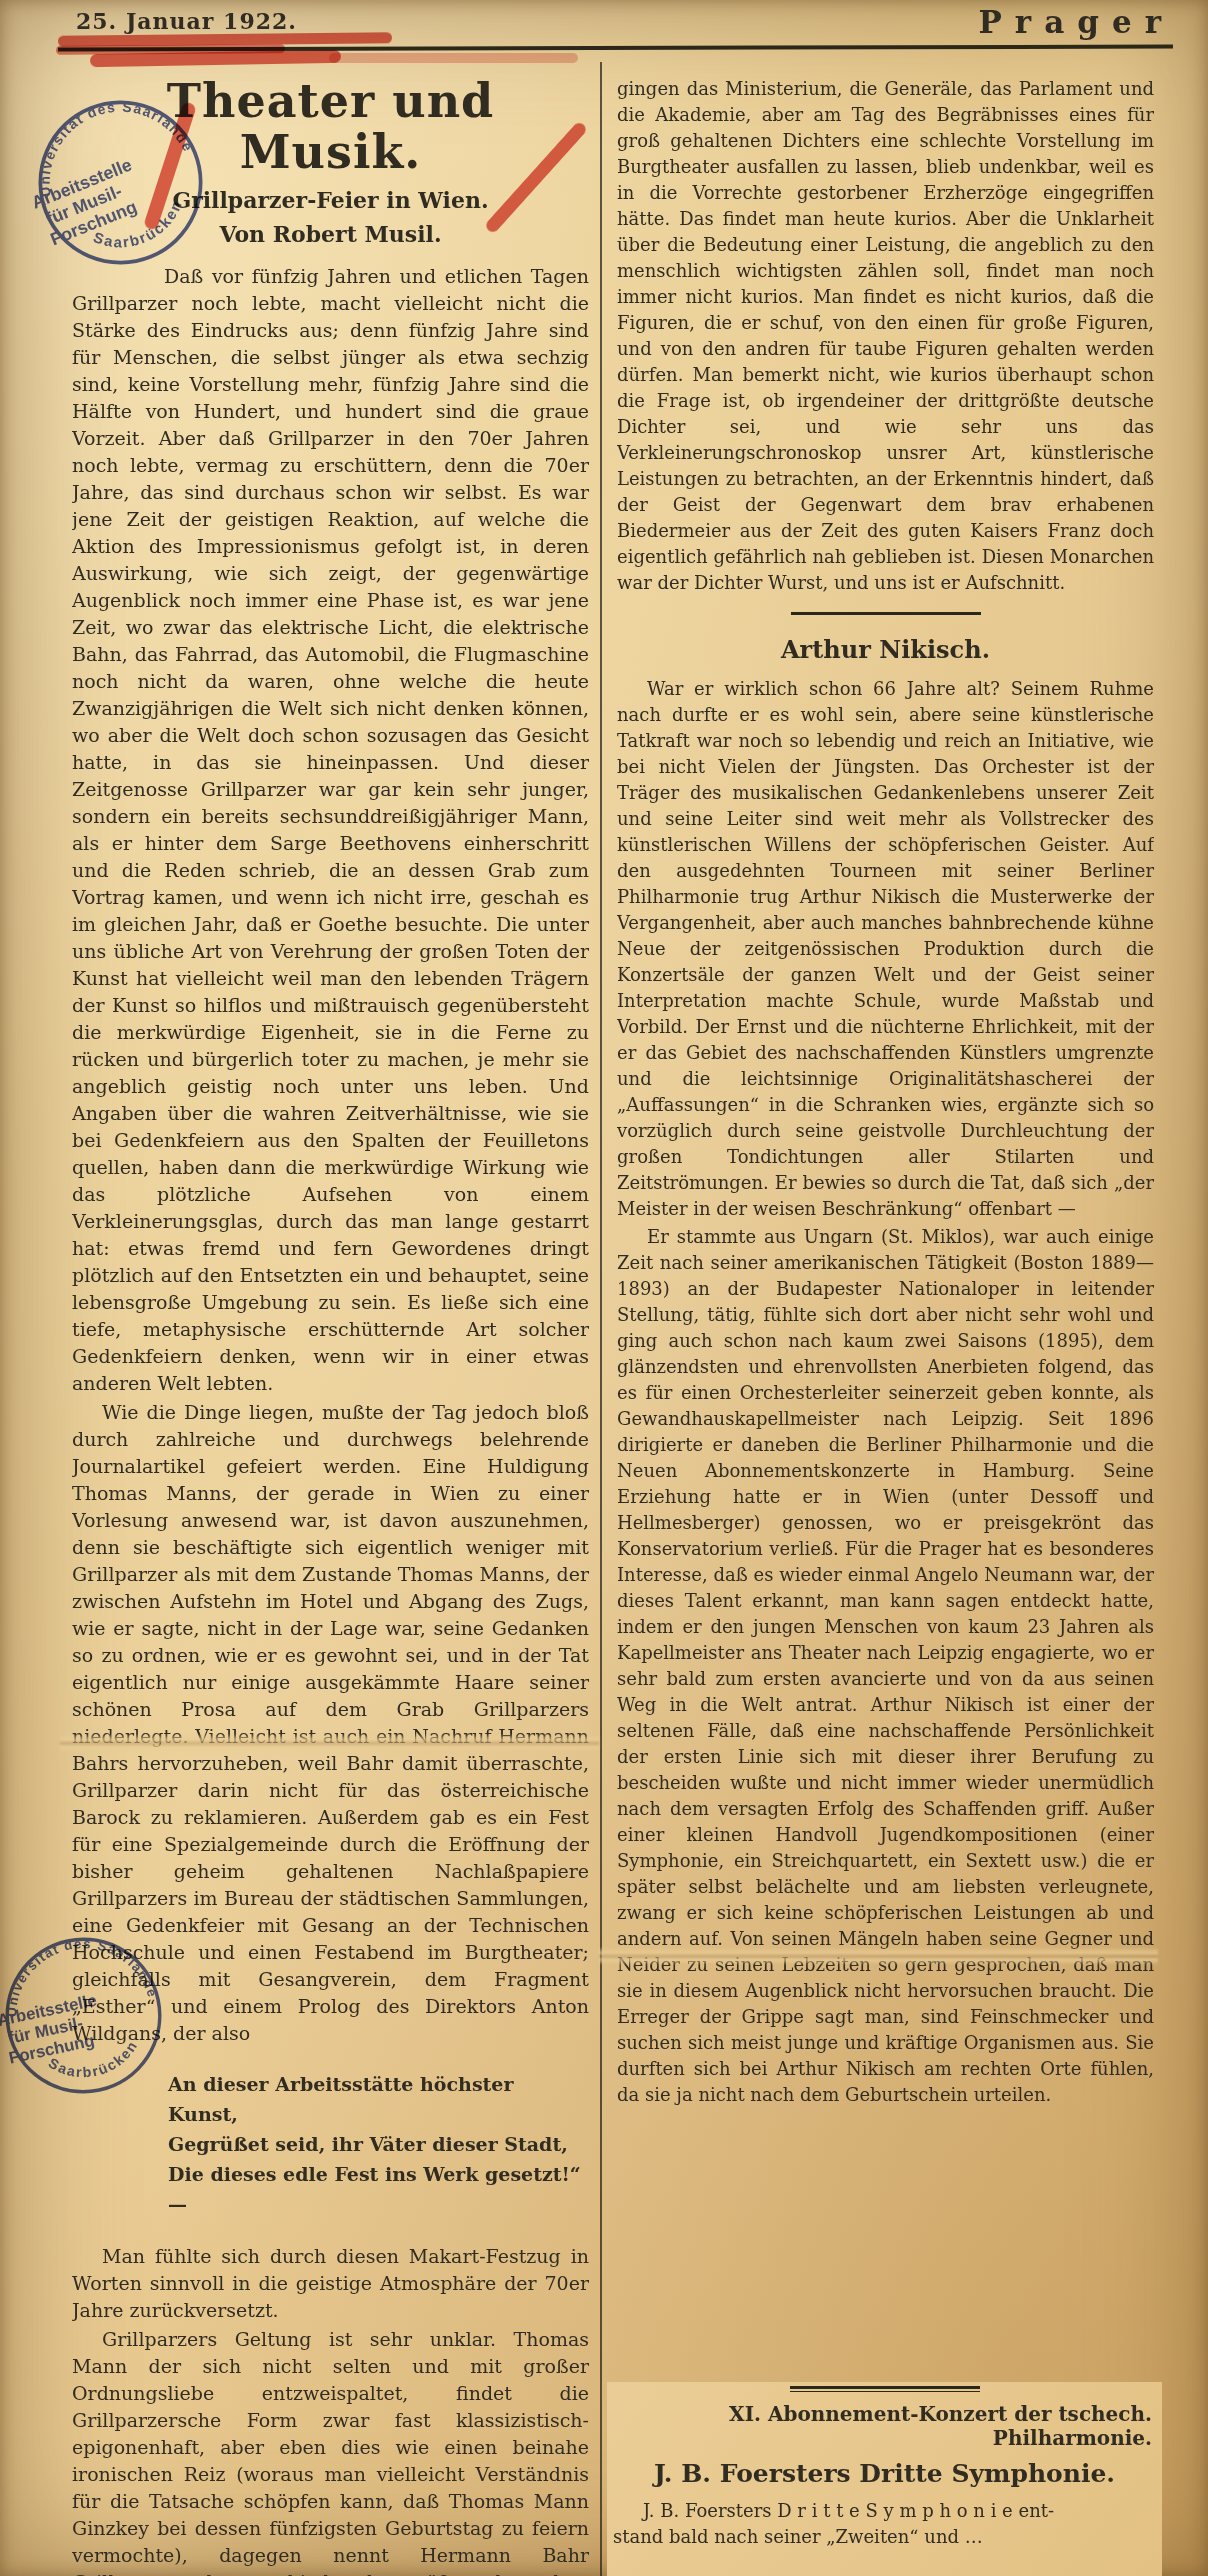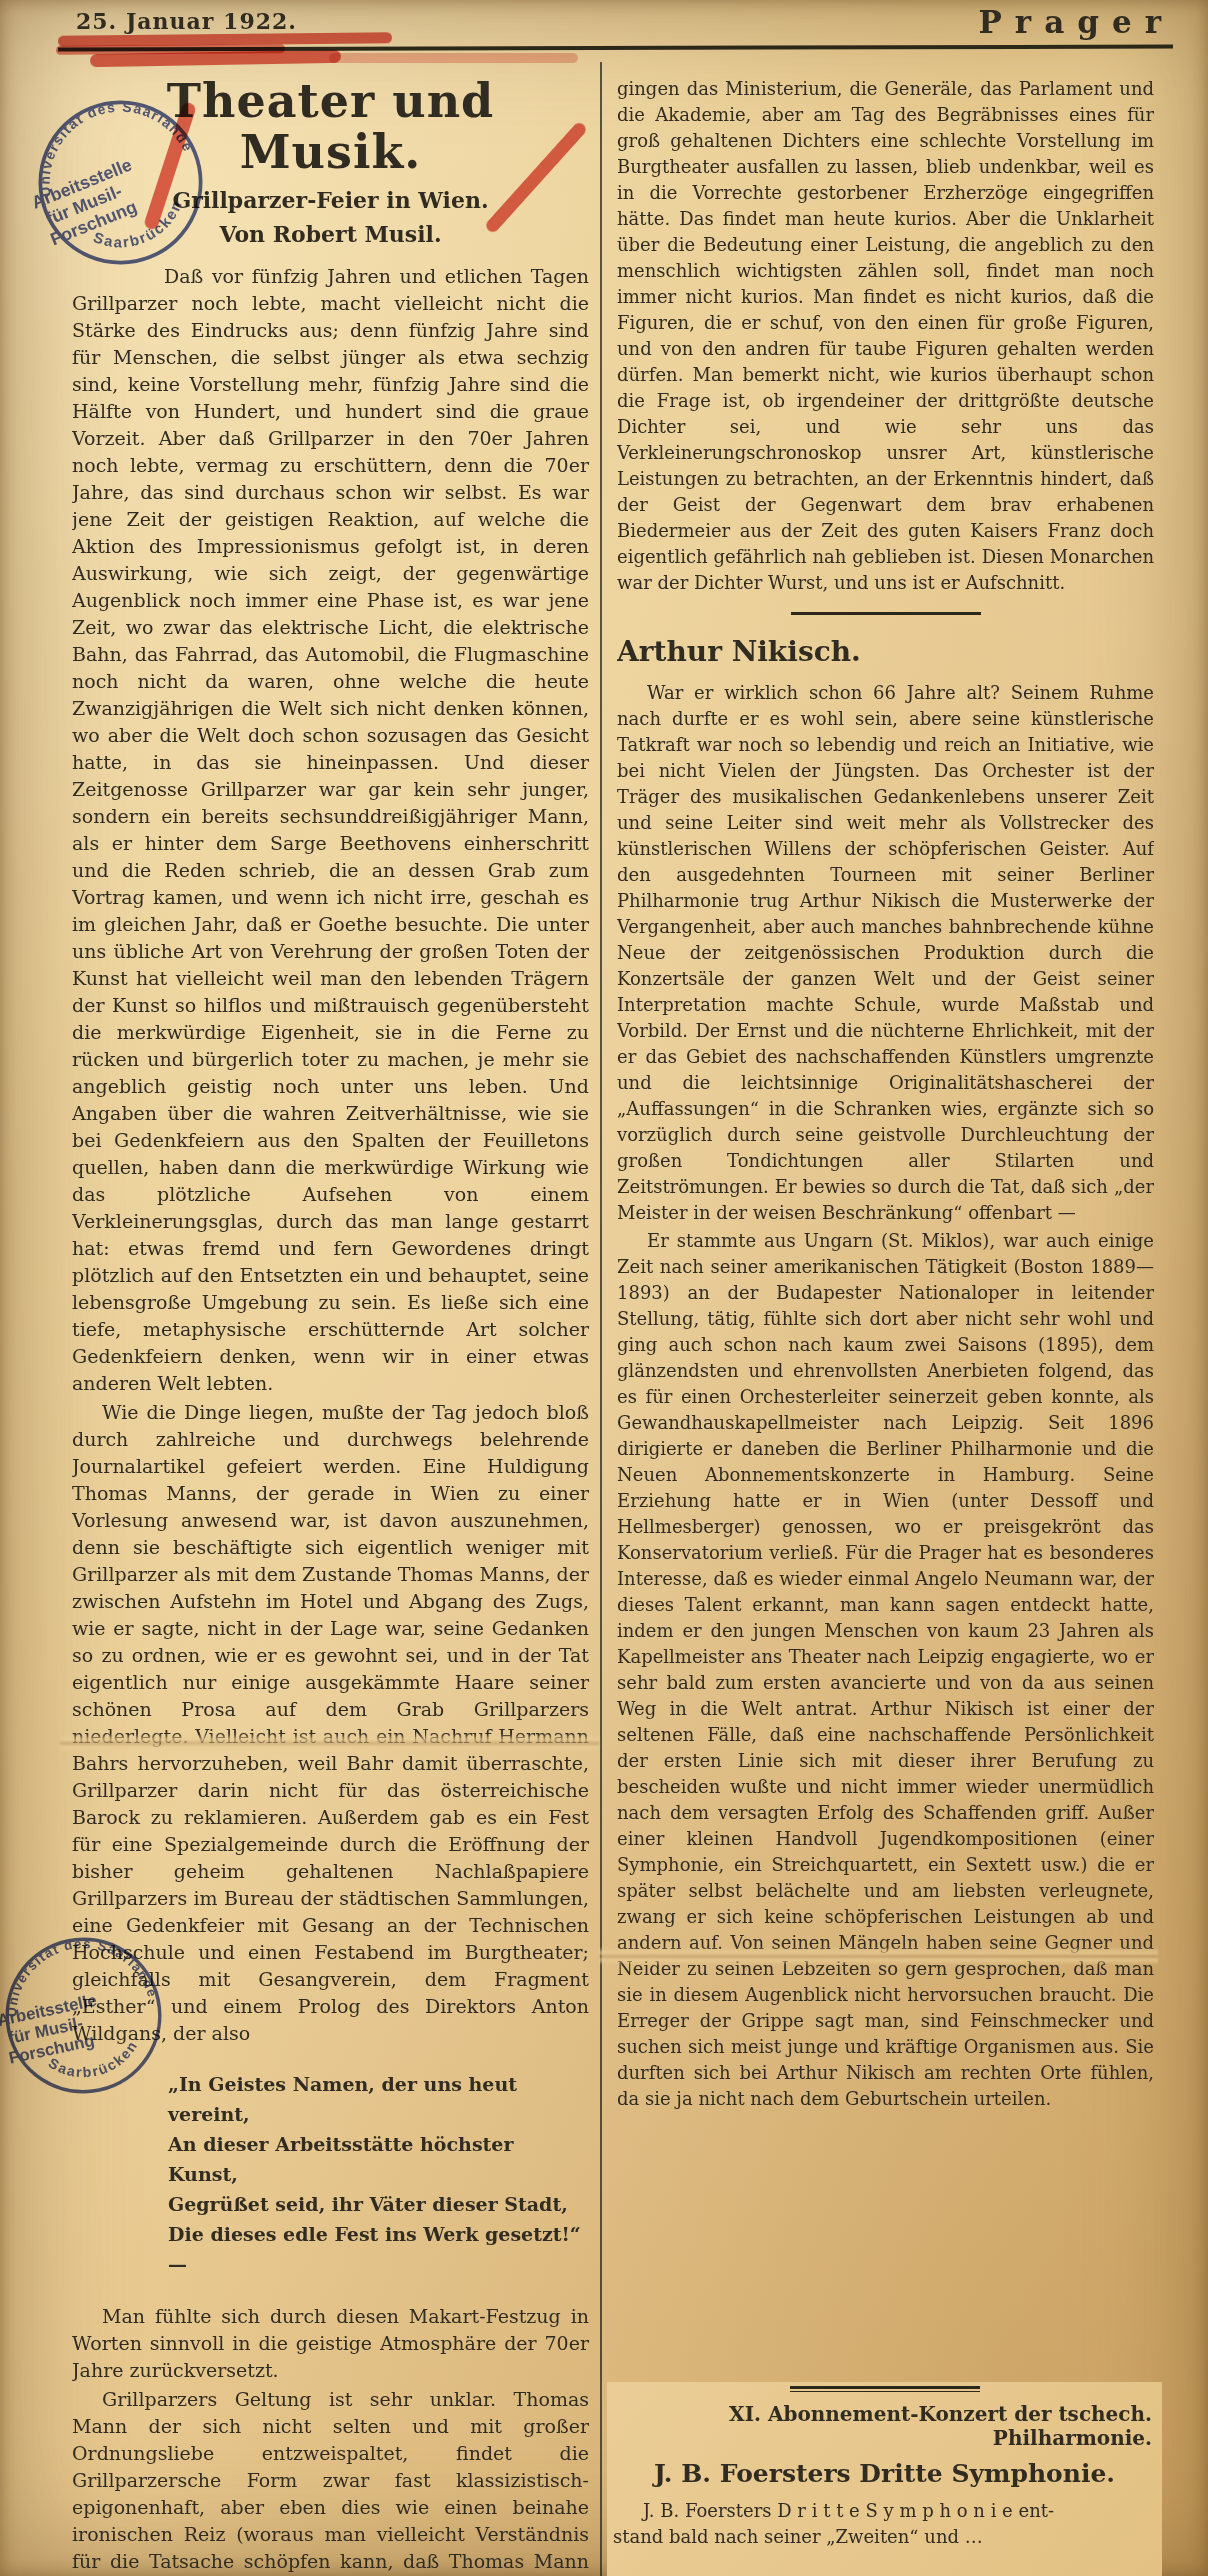--- a/index.html
+++ b/index.html
@@ -23,21 +23,21 @@
   .col-right{left:617px; top:76px; width:537px; height:2291px;}
 
   .col-left p{font-size:19px; line-height:27px; margin:0 0 2px 0;}
   .col-right p{font-size:18px; line-height:26px; margin:0 0 2px 0;}
   p.indent{text-indent:30px;}
   p.big-indent{text-indent:92px;margin-top:12px;}
 
   h1.section-title{font-size:46px; line-height:1.1; font-weight:bold; text-align:center; margin:16px 0 10px 0; letter-spacing:1px;}
   h2.article-title{font-size:22px; font-weight:bold; text-align:center; margin:6px 0 8px 0;}
   .byline{font-size:22px; font-weight:bold; text-align:center; margin:0 0 16px 0;}
-  h3.subhead{font-size:28px; font-weight:bold; margin:20px 0 12px 0;}
+  h3.subhead{font-size:24px; font-weight:bold; text-align:center; margin:20px 0 12px 0;}
   .divider-short{width:190px; margin:16px auto 14px auto; border-top:3px solid #2b2719;}
   .divider-short.thin{border-bottom:1px solid #2b2719; height:2px;}
 
   .poem{margin:22px 0 24px 96px; text-align:left;}
   .poem div{font-size:19px; line-height:30px; font-weight:bold;}
 
   .article3{position:absolute; left:607px; top:2382px; width:555px; height:194px; overflow:hidden;
             background:linear-gradient(128deg,#eacd96, #e3c184); text-align:justify;}
   .article3 .divider-short{margin:4px auto 10px auto;}
   .article3 h3{font-size:20px; line-height:1.22; font-weight:bold; text-align:right; margin:0 10px 8px 10px;}
@@ -61,21 +61,20 @@
 
   <div class="col col-left">
     <h1 class="section-title">Theater und Musik.</h1>
     <h2 class="article-title">Grillparzer-Feier in Wien.</h2>
     <div class="byline">Von Robert Musil.</div>
 
     <p class="big-indent">Daß vor fünfzig Jahren und etlichen Tagen Grillparzer noch lebte, macht vielleicht nicht die Stärke des Eindrucks aus; denn fünfzig Jahre sind für Menschen, die selbst jünger als etwa sechzig sind, keine Vorstellung mehr, fünfzig Jahre sind die Hälfte von Hundert, und hundert sind die graue Vorzeit. Aber daß Grillparzer in den 70er Jahren noch lebte, vermag zu erschüttern, denn die 70er Jahre, das sind durchaus schon wir selbst. Es war jene Zeit der geistigen Reaktion, auf welche die Aktion des Impressionismus gefolgt ist, in deren Auswirkung, wie sich zeigt, der gegenwärtige Augenblick noch immer eine Phase ist, es war jene Zeit, wo zwar das elektrische Licht, die elektrische Bahn, das Fahrrad, das Automobil, die Flugmaschine noch nicht da waren, ohne welche die heute Zwanzigjährigen die Welt sich nicht denken können, wo aber die Welt doch schon sozusagen das Gesicht hatte, in das sie hineinpassen. Und dieser Zeitgenosse Grillparzer war gar kein sehr junger, sondern ein bereits sechsunddreißigjähriger Mann, als er hinter dem Sarge Beethovens einherschritt und die Reden schrieb, die an dessen Grab zum Vortrag kamen, und wenn ich nicht irre, geschah es im gleichen Jahr, daß er Goethe besuchte. Die unter uns übliche Art von Verehrung der großen Toten der Kunst hat vielleicht weil man den lebenden Trägern der Kunst so hilflos und mißtrauisch gegenübersteht die merkwürdige Eigenheit, sie in die Ferne zu rücken und bürgerlich toter zu machen, je mehr sie angeblich geistig noch unter uns leben. Und Angaben über die wahren Zeitverhältnisse, wie sie bei Gedenkfeiern aus den Spalten der Feuilletons quellen, haben dann die merkwürdige Wirkung wie das plötzliche Aufsehen von einem Verkleinerungsglas, durch das man lange gestarrt hat: etwas fremd und fern Gewordenes dringt plötzlich auf den Entsetzten ein und behauptet, seine lebensgroße Umgebung zu sein. Es ließe sich eine tiefe, metaphysische erschütternde Art solcher Gedenkfeiern denken, wenn wir in einer etwas anderen Welt lebten.</p>
     <p class="indent">Wie die Dinge liegen, mußte der Tag jedoch bloß durch zahlreiche und durchwegs belehrende Journalartikel gefeiert werden. Eine Huldigung Thomas Manns, der gerade in Wien zu einer Vorlesung anwesend war, ist davon auszunehmen, denn sie beschäftigte sich eigentlich weniger mit Grillparzer als mit dem Zustande Thomas Manns, der zwischen Aufstehn im Hotel und Abgang des Zugs, wie er sagte, nicht in der Lage war, seine Gedanken so zu ordnen, wie er es gewohnt sei, und in der Tat eigentlich nur einige ausgekämmte Haare seiner schönen Prosa auf dem Grab Grillparzers niederlegte. Vielleicht ist auch ein Nachruf Hermann Bahrs hervorzuheben, weil Bahr damit überraschte, Grillparzer darin nicht für das österreichische Barock zu reklamieren. Außerdem gab es ein Fest für eine Spezialgemeinde durch die Eröffnung der bisher geheim gehaltenen Nachlaßpapiere Grillparzers im Bureau der städtischen Sammlungen, eine Gedenkfeier mit Gesang an der Technischen Hochschule und einen Festabend im Burgtheater; gleichfalls mit Gesangverein, dem Fragment „Esther“ und einem Prolog des Direktors Anton Wildgans, der also</p>
 
     <div class="poem">
-      <div>„In Geistes Namen, der uns heut vereint,</div>
       <div>An dieser Arbeitsstätte höchster Kunst,</div>
       <div>Gegrüßet seid, ihr Väter dieser Stadt,</div>
       <div>Die dieses edle Fest ins Werk gesetzt!“ —</div>
     </div>
 
     <p class="indent">Man fühlte sich durch diesen Makart-Festzug in Worten sinnvoll in die geistige Atmosphäre der 70er Jahre zurückversetzt.</p>
     <p class="indent">Grillparzers Geltung ist sehr unklar. Thomas Mann der sich nicht selten und mit großer Ordnungsliebe entzweispaltet, findet die Grillparzersche Form zwar fast klassizistisch-epigonenhaft, aber eben dies wie einen beinahe ironischen Reiz (woraus man vielleicht Verständnis für die Tatsache schöpfen kann, daß Thomas Mann Ginzkey bei dessen fünfzigsten Geburtstag zu feiern vermochte), dagegen nennt Hermann Bahr Grillparzer sehr entschieden den größten deutschen Dramatiker, den er unmittelbar neben Shakespeare stellt. Andre wieder wissen ihn akkurat eine Stufe tiefer als Goethe und Schiller zu stellen, und wieder andre schätzen in ihm einen sehr gescheiten Schriftsteller und Zeitgenossen des</p>
   </div>
 
   <div class="col col-right">

